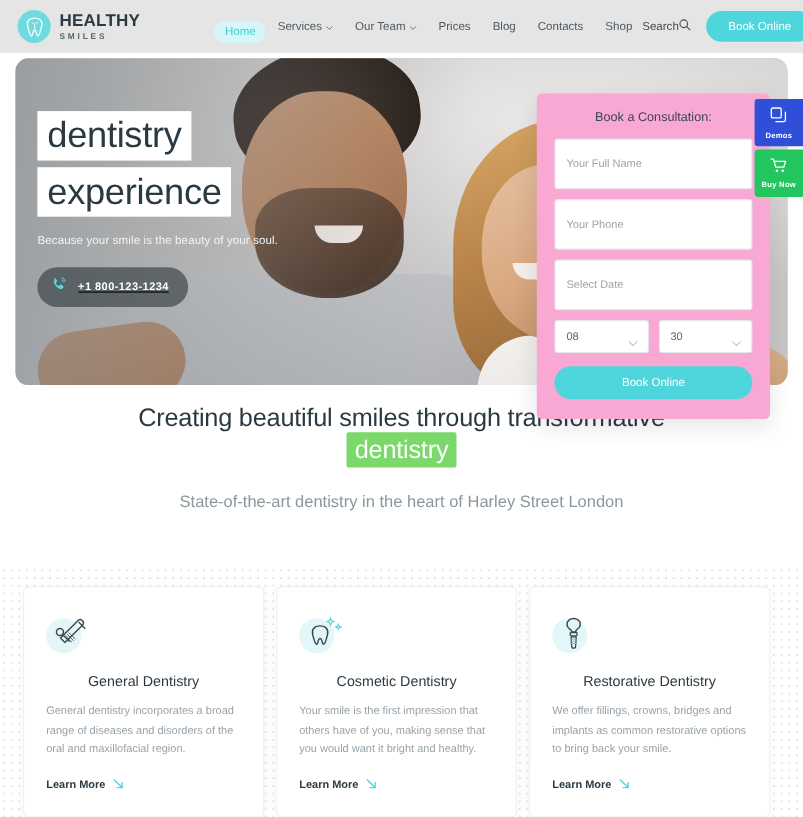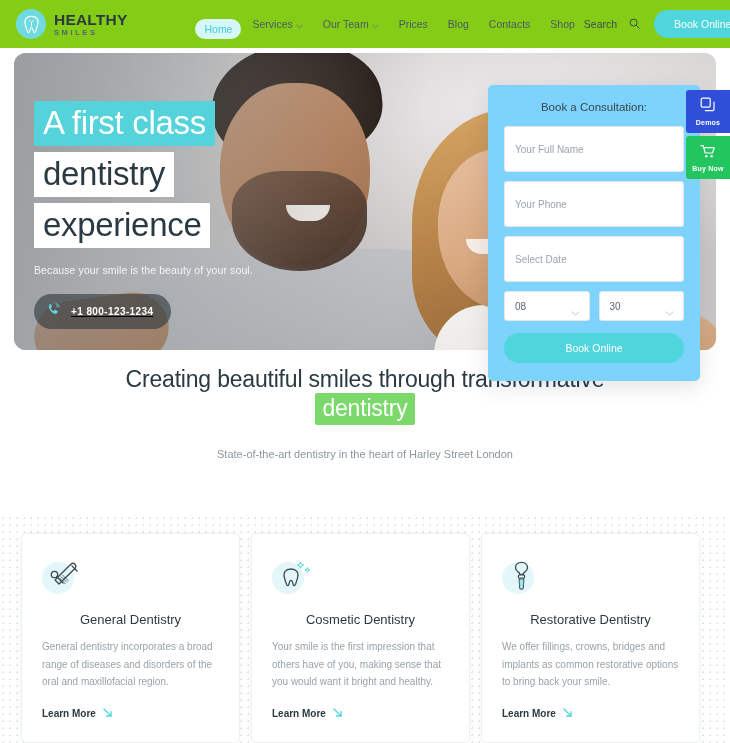--- a/index.html
+++ b/index.html
@@ -14,21 +14,21 @@
   }
 
   .page { position: relative; width: 730px; height: 743px; background: #fff; }
 
   
   .header {
     position: absolute; top: 0; left: 0;
     width: 730px; height: 48px;
     display: flex; align-items: center;
     padding: 0 16px;
-    background: #84cc16;
+    background: #e5e5e5;
     z-index: 40;
   }
 
   .brand { display: flex; align-items: center; gap: 8px; }
   .brand-mark {
     width: 30px; height: 30px; border-radius: 50%;
     background: #6fdbe0;
     display: flex; align-items: center; justify-content: center;
     flex: none;
   }
@@ -52,21 +52,21 @@
     padding: 4px 9px; border-radius: 11px;
     white-space: nowrap; cursor: pointer;
   }
   .nav-item.active { background: #d7f6f7; color: #3fcfd8; margin-top: 10px; }
   .caret { display: inline-block; width: 7px; height: 7px; position: relative; top: -1px; }
 
   .header-right {
     margin-left: auto; display: flex; align-items: center; gap: 14px;
   }
   .search-box {
-    display: flex; align-items: center; gap: 12px;
+    display: flex; align-items: center; gap: 0;
     font-size: 10.5px; color: #3d4a52; cursor: pointer;
   }
   .btn-book-top {
     background: #4fd5dc; color: #fff;
     font-size: 10.5px; font-weight: 400;
     border: none; border-radius: 16px;
     padding: 8px 20px; cursor: pointer;
     white-space: nowrap;
   }
 
@@ -174,21 +174,21 @@
     text-decoration: underline;
   }
   .hero-phone-num {
     font-size: 10px; font-weight: 700; color: #ffffff; letter-spacing: .4px;
   }
 
   
   .book-card {
     position: absolute; right: 30px; top: 85px;
     width: 212px;
-    background: #7dd3fc;
+    background: #f9a8d4;
     border-radius: 5px;
     box-shadow: 0 6px 22px rgba(40,50,60,.13);
     padding: 16px 16px 18px 16px;
     z-index: 20;
   }
   .book-title {
     text-align: center; font-size: 11.5px; color: #39474f;
     margin-bottom: 13px;
   }
   .field {
@@ -246,21 +246,21 @@
     font-size: 23px; font-weight: 400; line-height: 1.28;
     color: #2b3a42; letter-spacing: -.2px;
     padding: 0 120px;
   }
   .sec-mark {
     background: #7ad96a; color: #ffffff;
     padding: 2px 7px 4px 7px; border-radius: 2px;
   }
   .sec-sub {
     text-align: center; margin-top: 24px;
-    font-size: 11px; color: #8b979e;
+    font-size: 15px; color: #8b979e;
   }
 
   
   .cards-zone {
     position: absolute; top: 515px; left: 0; width: 730px; height: 228px;
     background-image: radial-gradient(#dfe6ea 1px, transparent 1px);
     background-size: 7px 7px;
   }
   .cards {
     position: absolute; top: 18px; left: 21px;
@@ -375,21 +375,20 @@
       <div class="bg-woman-head"></div>
       <div class="bg-woman-smile"></div>
       <div class="bg-man-hair"></div>
       <div class="bg-man-head"></div>
       <div class="bg-man-beard"></div>
       <div class="bg-man-smile"></div>
       <div class="hero-shade"></div>
     </div>
 
     <div class="hero-copy">
-      <div><span class="hl hl-teal">A first class</span></div>
       <div><span class="hl hl-white">dentistry</span></div>
       <div><span class="hl hl-white">experience</span></div>
       <div class="hero-sub">Because your smile is the beauty of your soul.</div>
       <div class="hero-phone">
         <span>
           <svg width="15" height="15" viewBox="0 0 15 15">
             <path d="M3.2 2.2c.5-.5 1.2-.4 1.6.2l1 1.5c.3.5.2 1-.2 1.4l-.7.6c-.2.2-.2.4-.1.6.5 1 1.4 1.9 2.4 2.4.2.1.5.1.6-.1l.6-.7c.4-.4.9-.5 1.4-.2l1.5 1c.6.4.7 1.1.2 1.6l-.7.7c-.6.6-1.5.8-2.3.5C6 10.7 4 8.7 3 6.1c-.3-.8-.1-1.7.5-2.3z" fill="#5ad6dd"></path>
             <path d="M10 1.4a4.6 4.6 0 0 1 3.4 3.4" fill="none" stroke="#5ad6dd" stroke-width=".9" stroke-linecap="round"></path>
             <path d="M10.3 3.6a2.4 2.4 0 0 1 1.5 1.5" fill="none" stroke="#5ad6dd" stroke-width=".9" stroke-linecap="round"></path>
           </svg>

